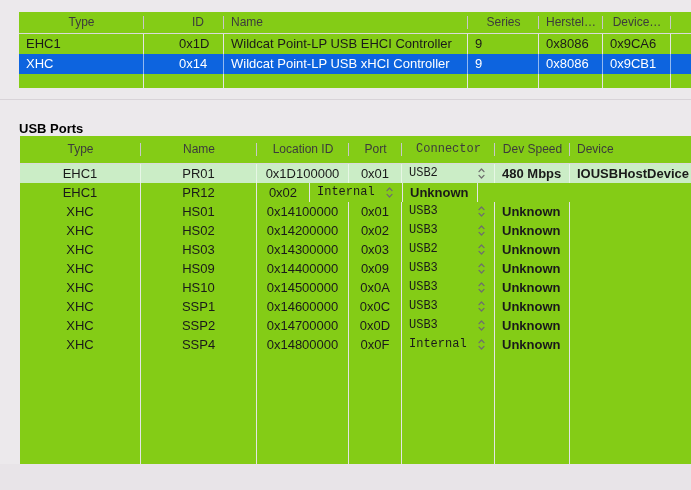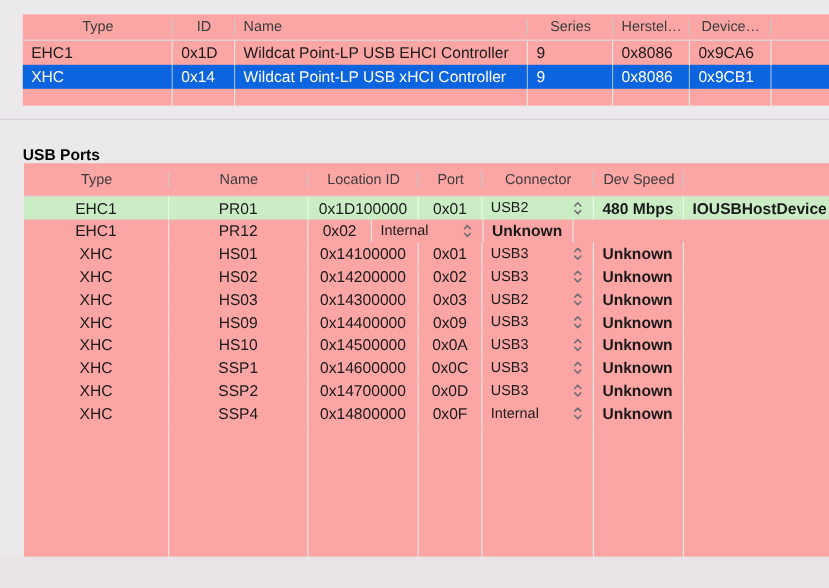--- a/index.html
+++ b/index.html
@@ -11,21 +11,21 @@
   html,body{width:691px;height:490px;overflow:hidden;}
   body{
     font-family:"Liberation Sans","DejaVu Sans",sans-serif;
     background:#ECE9EC;
     color:#1a1a1a;
     position:relative;
   }
   #stage{position:relative;width:691px;height:490px;}
 
   
-  .tbl{position:absolute;background:#fca5a5;}
+  .tbl{position:absolute;background:#84cc16;}
   .trow{display:flex;width:100%;}
   .cell{
     border-right:1px solid var(--grid);
     overflow:hidden;white-space:nowrap;text-overflow:ellipsis;
     font-size:13px;
   }
   .cell.last{border-right:none;flex:1;}
   .al{text-align:left;padding-left:7px;}
   .ac{text-align:center;}
 
@@ -39,33 +39,33 @@
     background-size:1px 13px;
     background-position:right center;
   }
   .hcell.last{background-image:none;flex:1;}
 
   
   #controllers{left:19px;top:12px;width:672px;height:76px;}
   #controllers .thead{height:22px;line-height:21px;}
   #controllers .trow{height:20px;line-height:20px;}
   #controllers .filler{height:14px;}
-  .t1c0{width:125px;} .t1c1{width:52px;} .t1c2{width:244px;}
+  .t1c0{width:125px;} .t1c1{width:52px;margin-left:28px;} .t1c2{width:244px;}
   .t1c3{width:71px;}  .t1c4{width:64px;} .t1c5{width:68px;}
 
   .trow.sel{background:var(--selection-blue);color:#fff;}
   .trow.sel .cell{border-right-color:rgba(255,255,255,.55);}
 
   
   #ports{left:20px;top:136px;width:671px;height:328px;}
   #ports .thead{height:28px;line-height:27px;}
   #ports .trow{height:19px;line-height:19px;}
   #ports .filler{height:110px;}
   .t2c0{width:121px;} .t2c1{width:116px;} .t2c2{width:92px;}
-  .t2c3{width:53px;}  .t2c4{width:93px;}  .t2c5{width:75px;}
+  .t2c3{width:53px;}  .t2c4{width:93px;font-family:Liberation Mono, monospace;}  .t2c5{width:75px;}
 
   .trow.hl{background:var(--highlight-green);}
   .trow.hl .cell{border-right-color:rgba(255,255,255,.55);}
 
   .filler{display:flex;width:100%;}
   .filler .cell{height:100%;}
 
   
   .connector{display:flex;align-items:center;justify-content:space-between;
              padding-left:7px;padding-right:9px;font-size:12px;}
@@ -131,20 +131,21 @@
   <div id="section-title">USB Ports</div>
 
   <div id="ports" class="tbl">
     <div class="thead">
       <div class="hcell ac t2c0">Type</div>
       <div class="hcell ac t2c1">Name</div>
       <div class="hcell ac t2c2">Location ID</div>
       <div class="hcell ac t2c3">Port</div>
       <div class="hcell ac t2c4">Connector</div>
       <div class="hcell ac t2c5">Dev Speed</div>
+      <div class="hcell al last">Device</div>
     </div>
 
     <div class="trow hl">
       <div class="cell ac t2c0">EHC1</div>
       <div class="cell ac t2c1">PR01</div>
       <div class="cell ac t2c2">0x1D100000</div>
       <div class="cell ac t2c3">0x01</div>
       <div class="cell connector t2c4">
         <span>USB2</span>
         <span class="updown">

